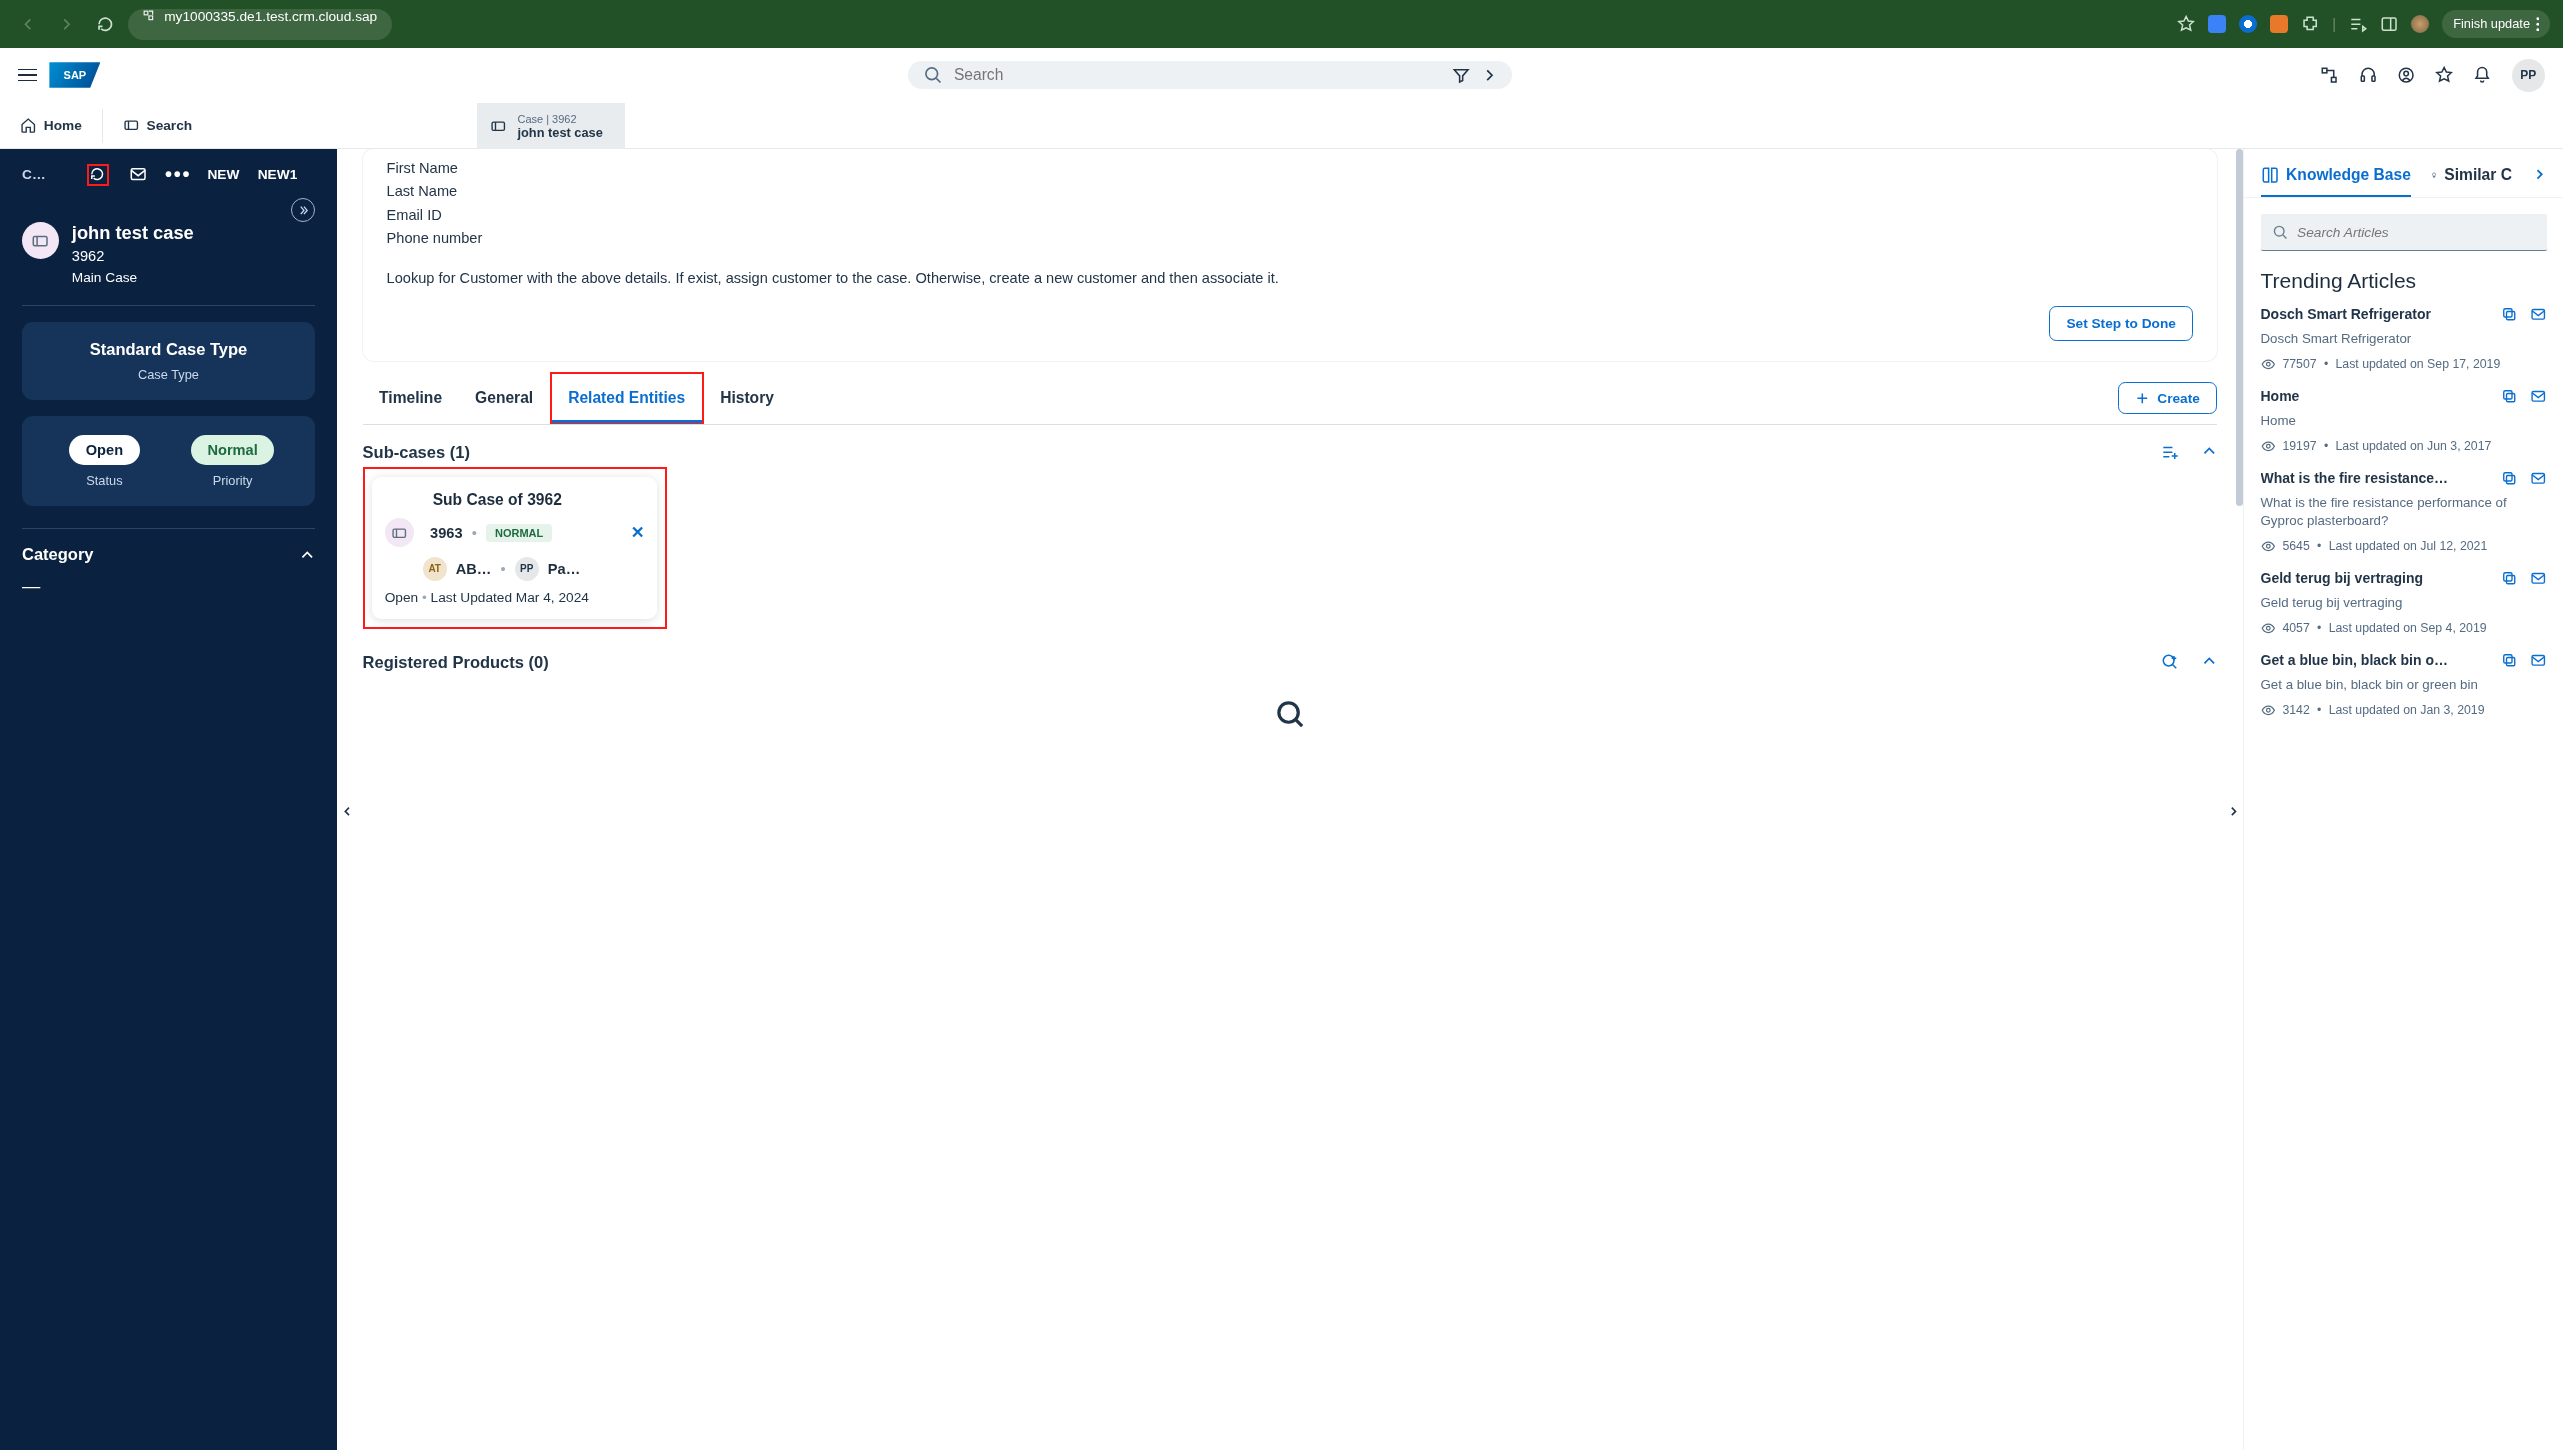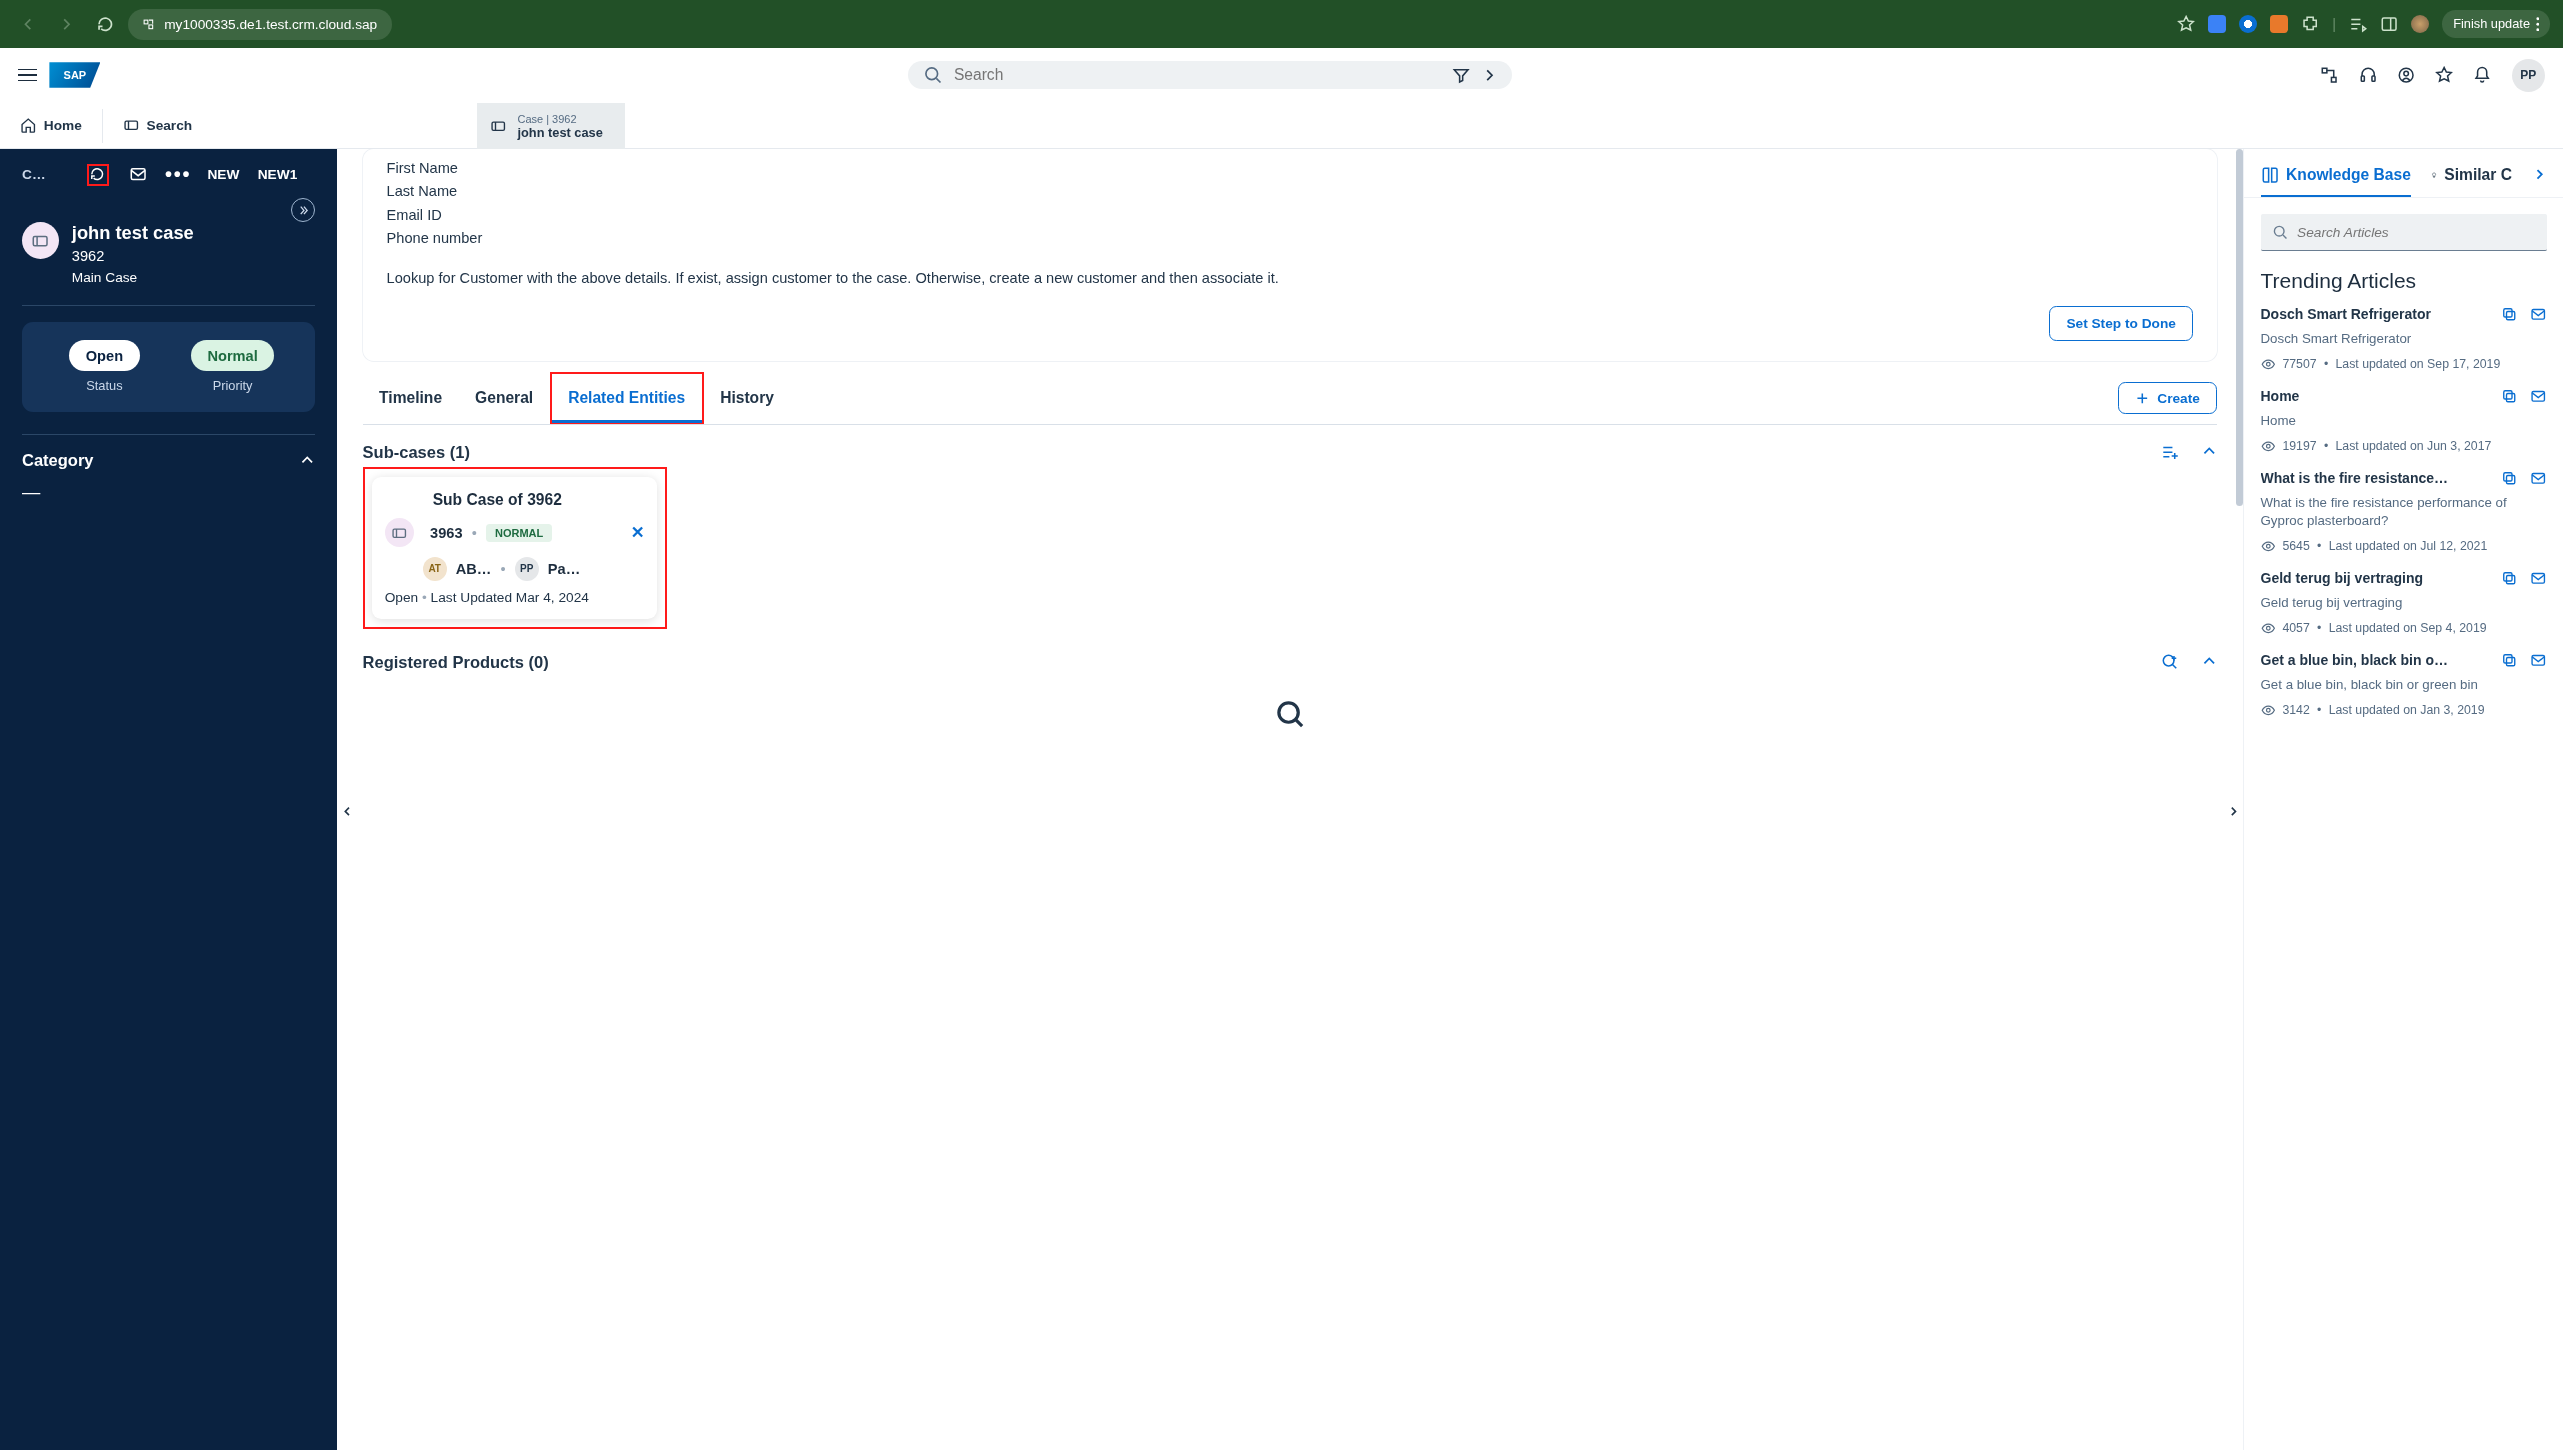--- a/index.html
+++ b/index.html
@@ -2,21 +2,21 @@
 <html style="font-size:14.6px"><head>
 <meta charset="utf-8">
 <style>
 * { margin:0; padding:0; box-sizing:border-box; font-family:"72",Arial,Helvetica,sans-serif; }
 body { background:#fff; color:#1d2d3e; overflow:hidden; }
 
 
 .chrome-bar { height:48px; background:#225027; display:flex; align-items:center; padding:0 12.8px; gap:7.3px; }
 .chrome-btn { width:31px; height:31px; border-radius:50%; display:flex; align-items:center; justify-content:center; color:#cde2cc; }
 .chrome-btn.disabled { opacity:.35; }
-.url-pill { display:flex; align-items:center; gap:9.1px; background:#3d6641; color:#fff; height:31px; border-radius:15.6px; padding:0 14.6px; font-size:13.7px; }
+.url-pill { display:flex; align-items:flex-start; gap:9.1px; background:#3d6641; color:#fff; height:31px; border-radius:15.6px; padding:0 14.6px; font-size:13.7px; }
 .chrome-spacer { flex:1; }
 .chrome-right { display:flex; align-items:center; gap:12.8px; color:#cde2cc; }
 .finish-pill { display:flex; align-items:center; gap:5.5px; background:#3d6641; color:#fff; height:27.4px; border-radius:13.7px; padding:0 11px; font-size:12.8px; }
 .ext-icon { width:18.3px; height:18.3px; border-radius:3.7px; }
 
 
 .app-hdr { height:55px; display:flex; align-items:center; padding:0 18.3px; gap:12.8px; border-bottom:0.9px solid #fff; }
 .hamburger { display:flex; flex-direction:column; gap:3.7px; width:18.3px; }
 .hamburger span { height:1.8px; background:#1d2d3e; }
 .sap-logo { width:51px; height:25.6px; background:linear-gradient(120deg,#008fd3 0%,#004990 100%); clip-path:polygon(0 0,100% 0,80% 100%,0 100%); color:#fff; font-size:11px; font-weight:700; display:flex; align-items:center; justify-content:center; }
@@ -295,20 +295,24 @@
             <path d="M8 6v12"></path>
           </svg>
         </div>
       <div>
         <h2>john test case</h2>
         <div class="num">3962</div>
         <div class="typ">Main Case</div>
       </div>
     </div>
 
+    <div class="card center">
+      <div class="v">Standard Case Type</div>
+      <div class="l">Case Type</div>
+    </div>
 
 
     <div class="card split">
       <div>
         <span class="pill white">Open</span>
         <div class="l">Status</div>
       </div>
       <div>
         <span class="pill green">Normal</span>
         <div class="l">Priority</div>

